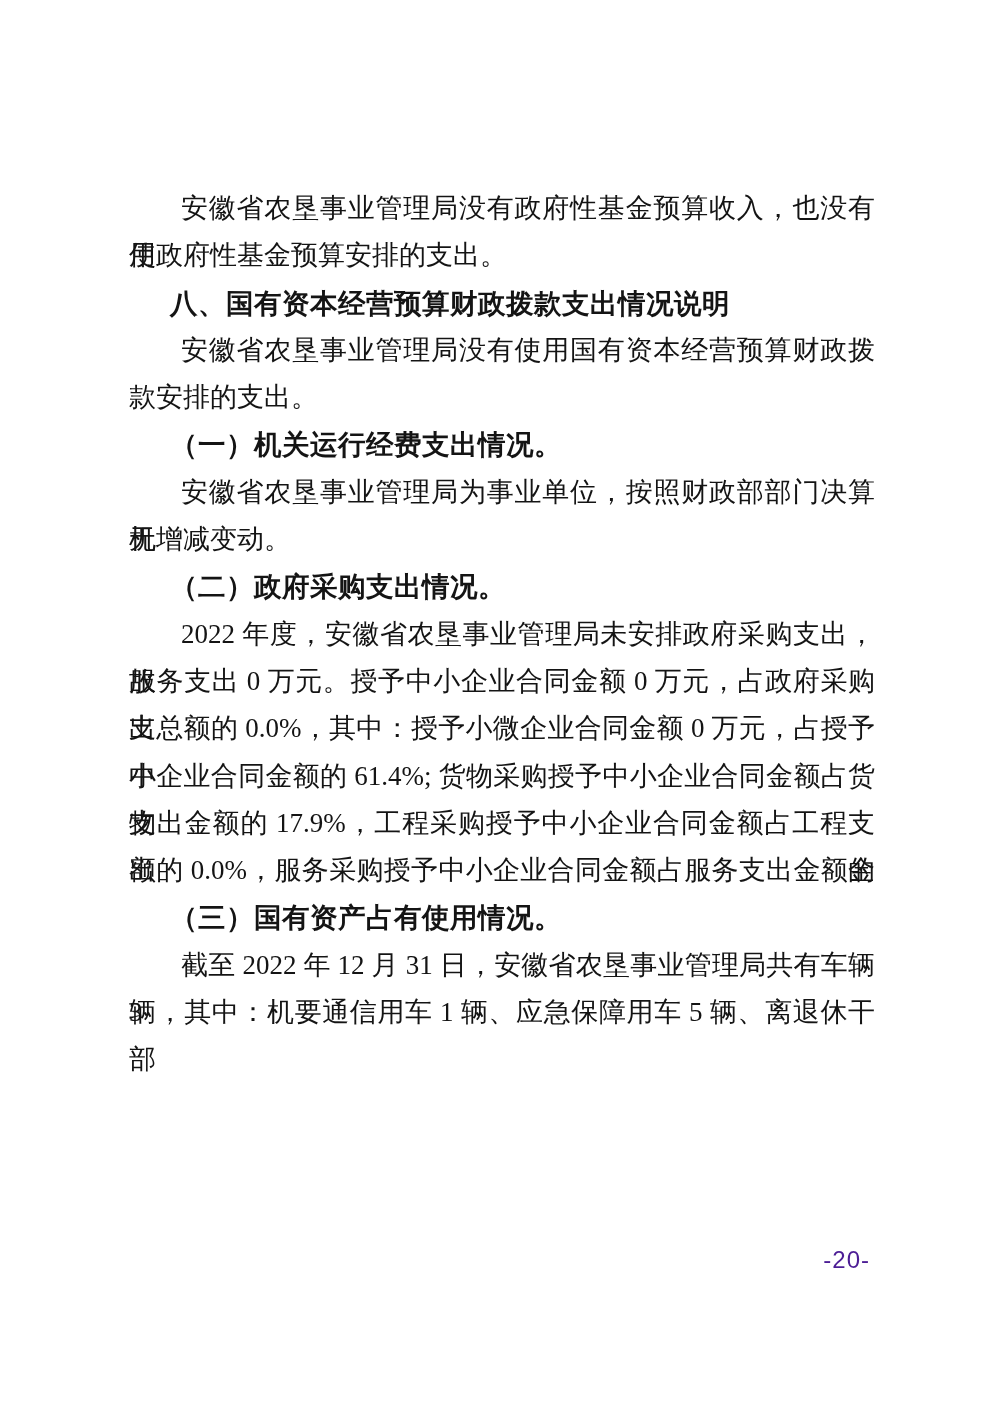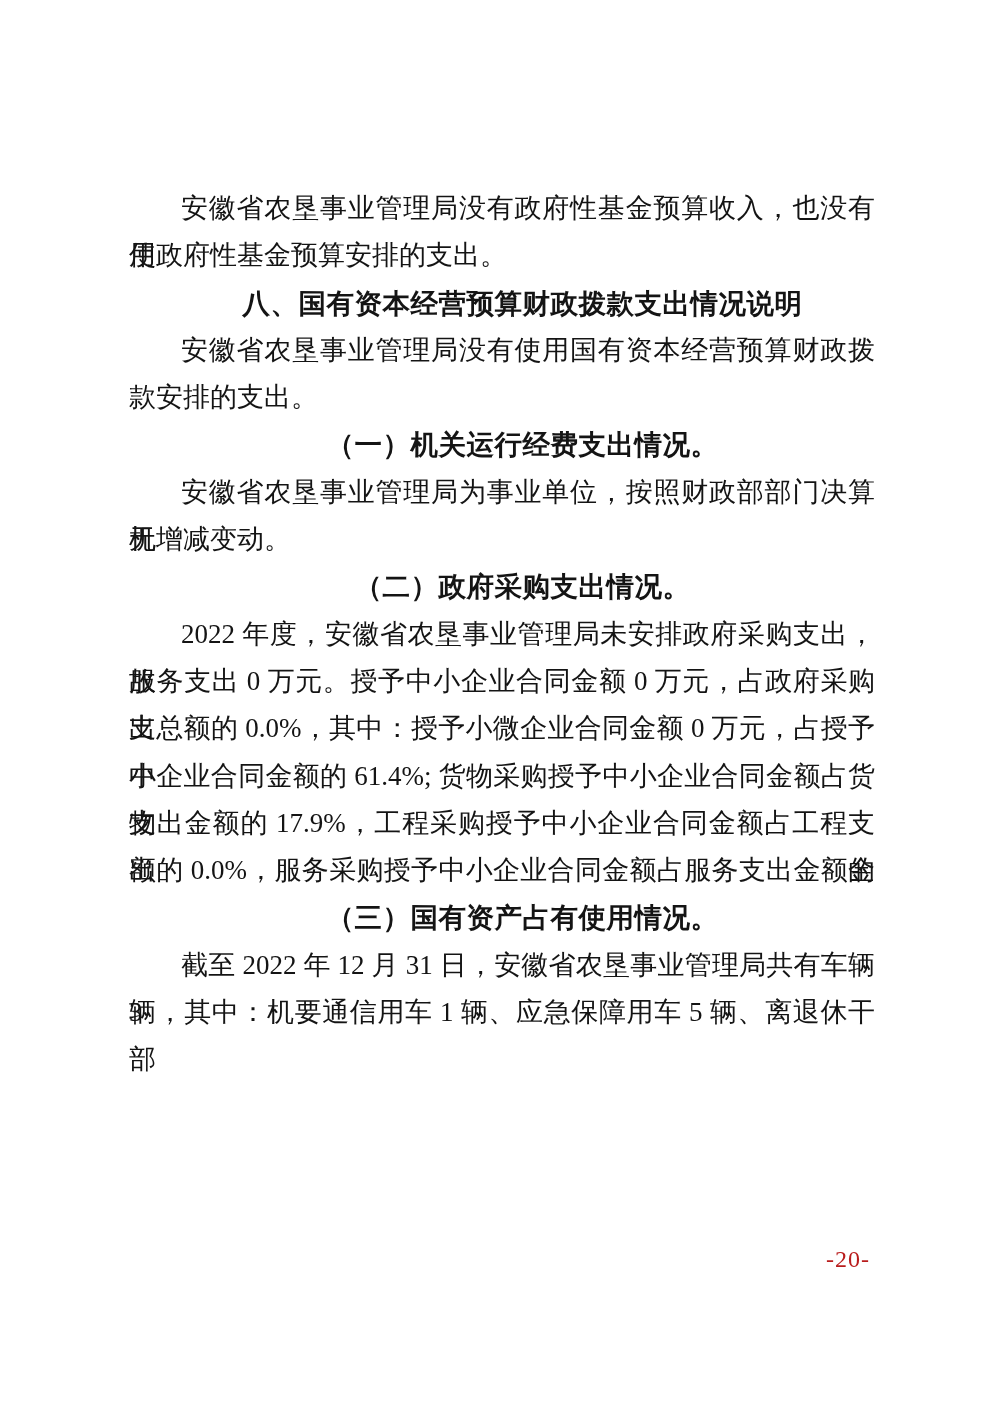--- a/index.html
+++ b/index.html
@@ -38,30 +38,29 @@
   .indent {
     text-indent: 52px;
   }
   
   .head {
     font-family: "Liberation Sans", "DejaVu Sans", sans-serif;
     font-weight: 700;
     font-size: 27.5px;
     text-indent: 41px;
     letter-spacing: 0.5px;
-    text-align: center;
   }
   .pageno {
     position: absolute;
     top: 1246px;
     right: 130px;
     font-size: 24px;
     letter-spacing: 1px;
-    font-family: Liberation Serif, serif;
-    color: #b91c1c;
+    font-family: Liberation Sans, sans-serif;
+    color: #4c1d95;
   }
 </style>
 </head>
 <body>
 
 <div class="page">
   <div class="content">
 
     <div class="line indent j">安徽省农垦事业管理局没有政府性基金预算收入，也没有使</div>
     <div class="line">用政府性基金预算安排的支出。</div>

